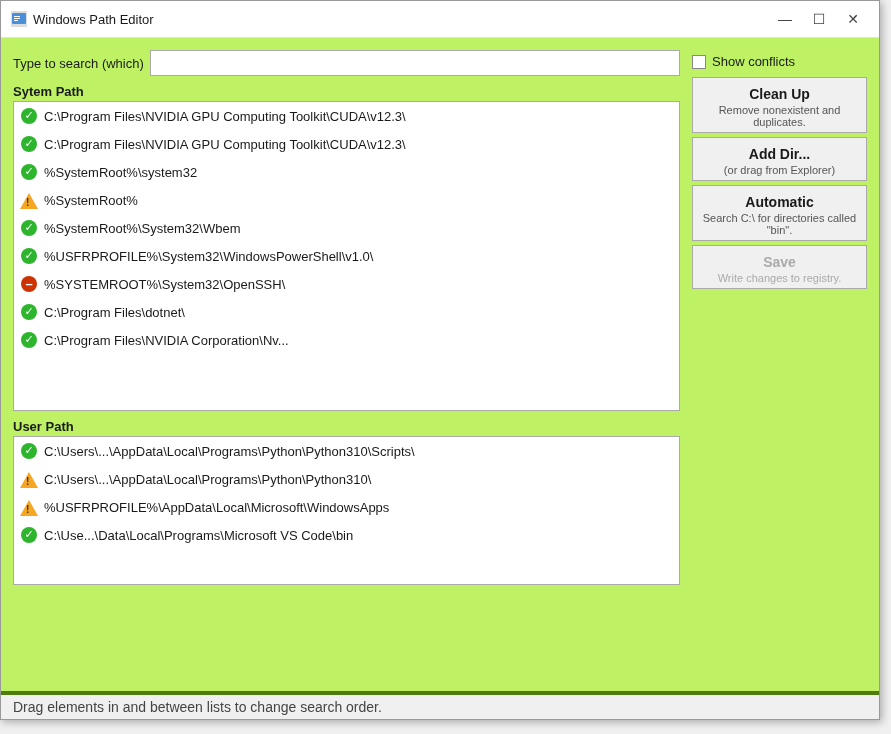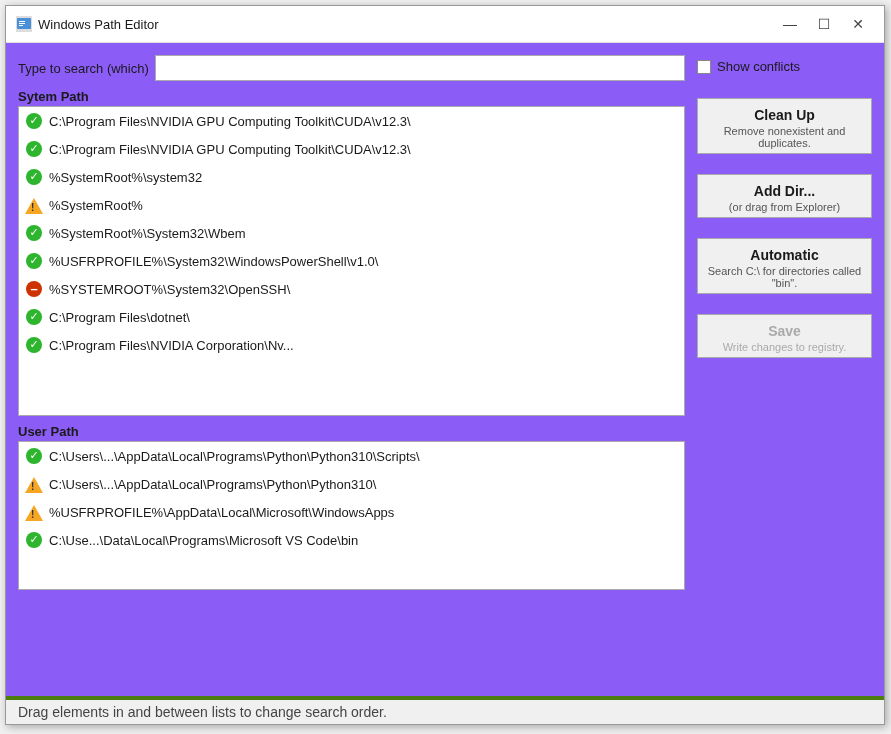--- a/index.html
+++ b/index.html
@@ -11,24 +11,23 @@
       font-family: 'Segoe UI', Tahoma, Geneva, Verdana, sans-serif;
       font-size: 13px;
       background: #f0f0f0;
       width: 891px;
       height: 734px;
       overflow: hidden;
     }
     .window {
       width: 880px;
       height: 720px;
-      background: #8b5cf6;
+      background: #bef264;
       border: 1px solid #999;
       box-shadow: 2px 2px 8px rgba(0,0,0,0.3);
-      margin: 5px;
       display: flex;
       flex-direction: column;
       justify-content: flex-end;
     }
     .titlebar {
       display: flex;
       align-items: center;
       padding: 6px 10px;
       background: #ffffff;
       border-bottom: 1px solid #e0e0e0;
@@ -74,21 +73,21 @@
       flex: 1;
       display: flex;
       flex-direction: column;
       gap: 8px;
       overflow: hidden;
     }
     .right-panel {
       width: 175px;
       display: flex;
       flex-direction: column;
-      gap: 20px;
+      gap: 4px;
       padding-top: 4px;
     }
     .search-row {
       display: flex;
       align-items: center;
       gap: 6px;
     }
     .search-label {
       font-size: 13px;
       color: #1a1a1a;

